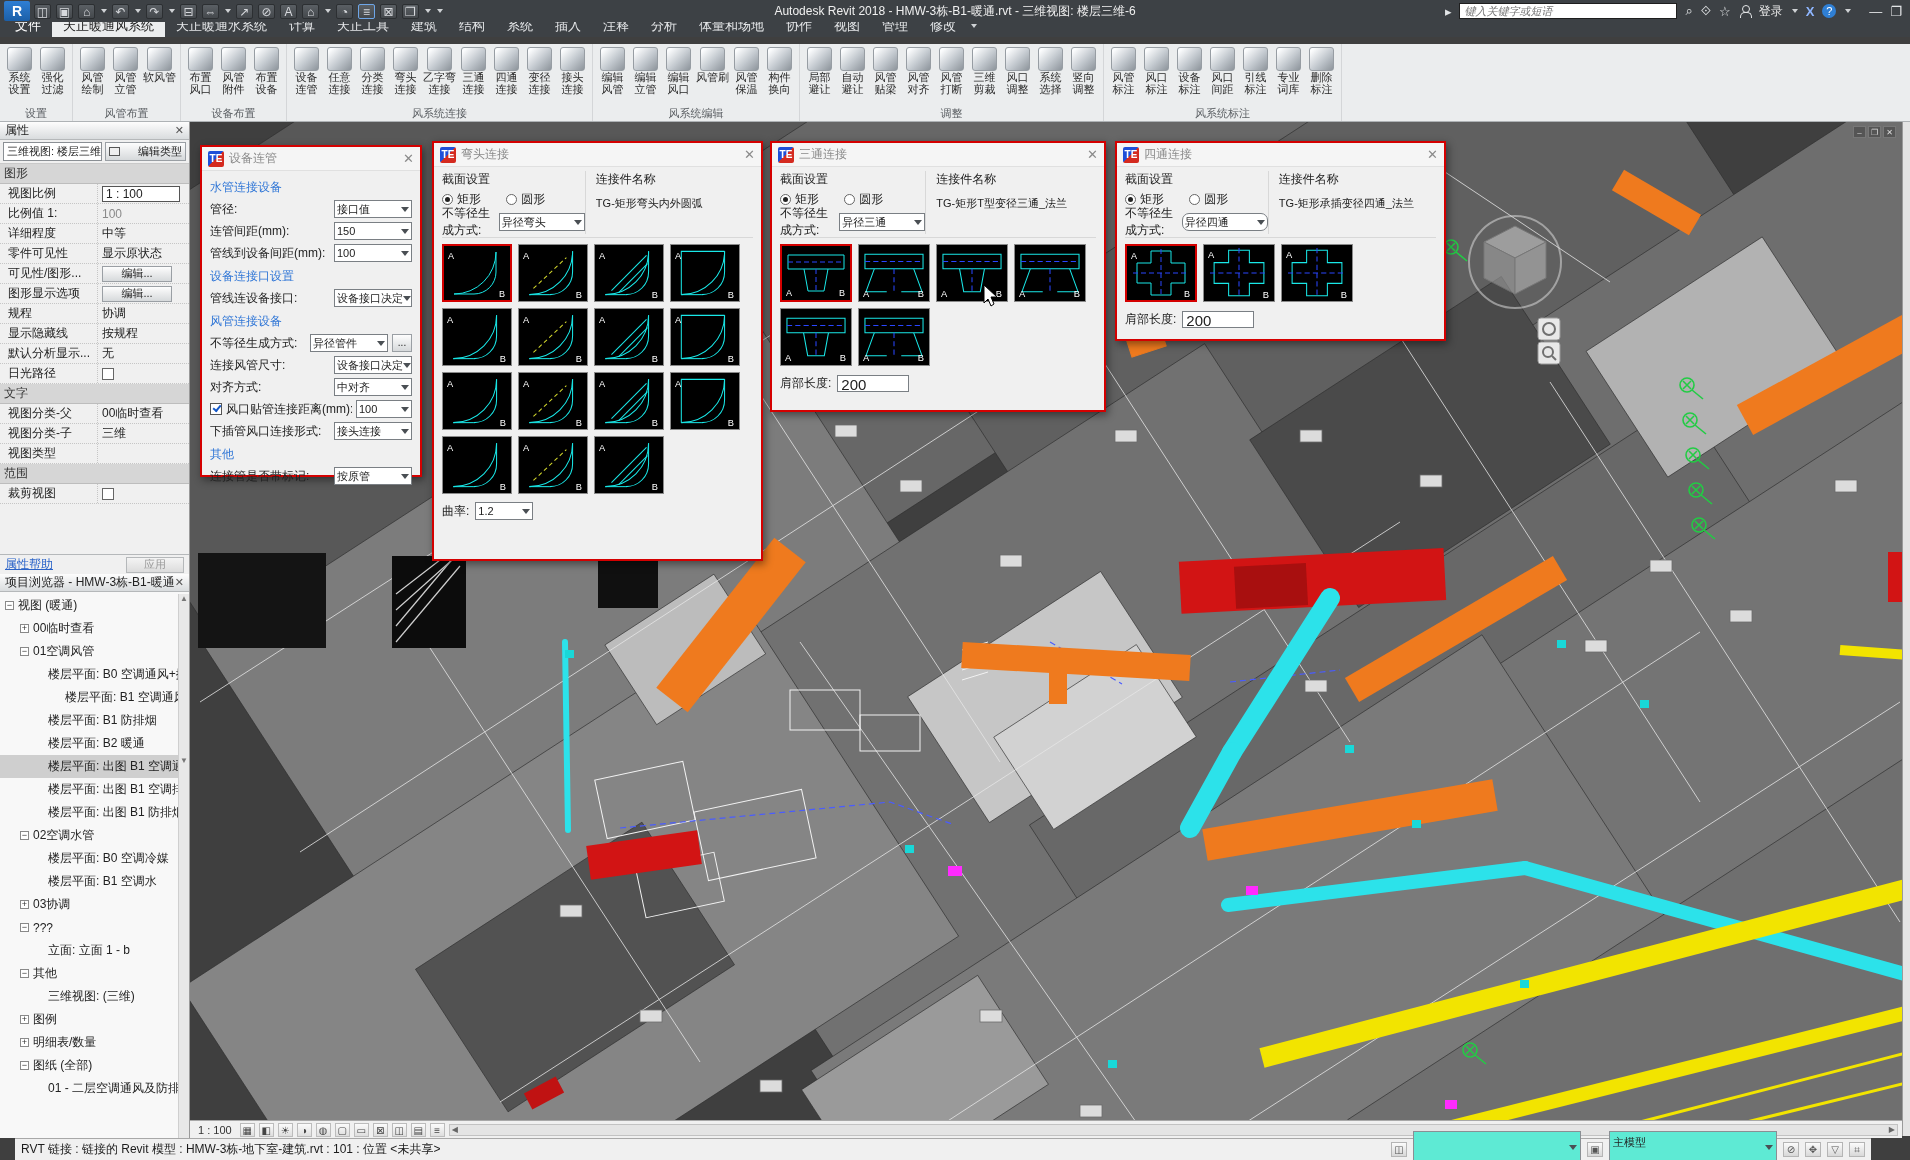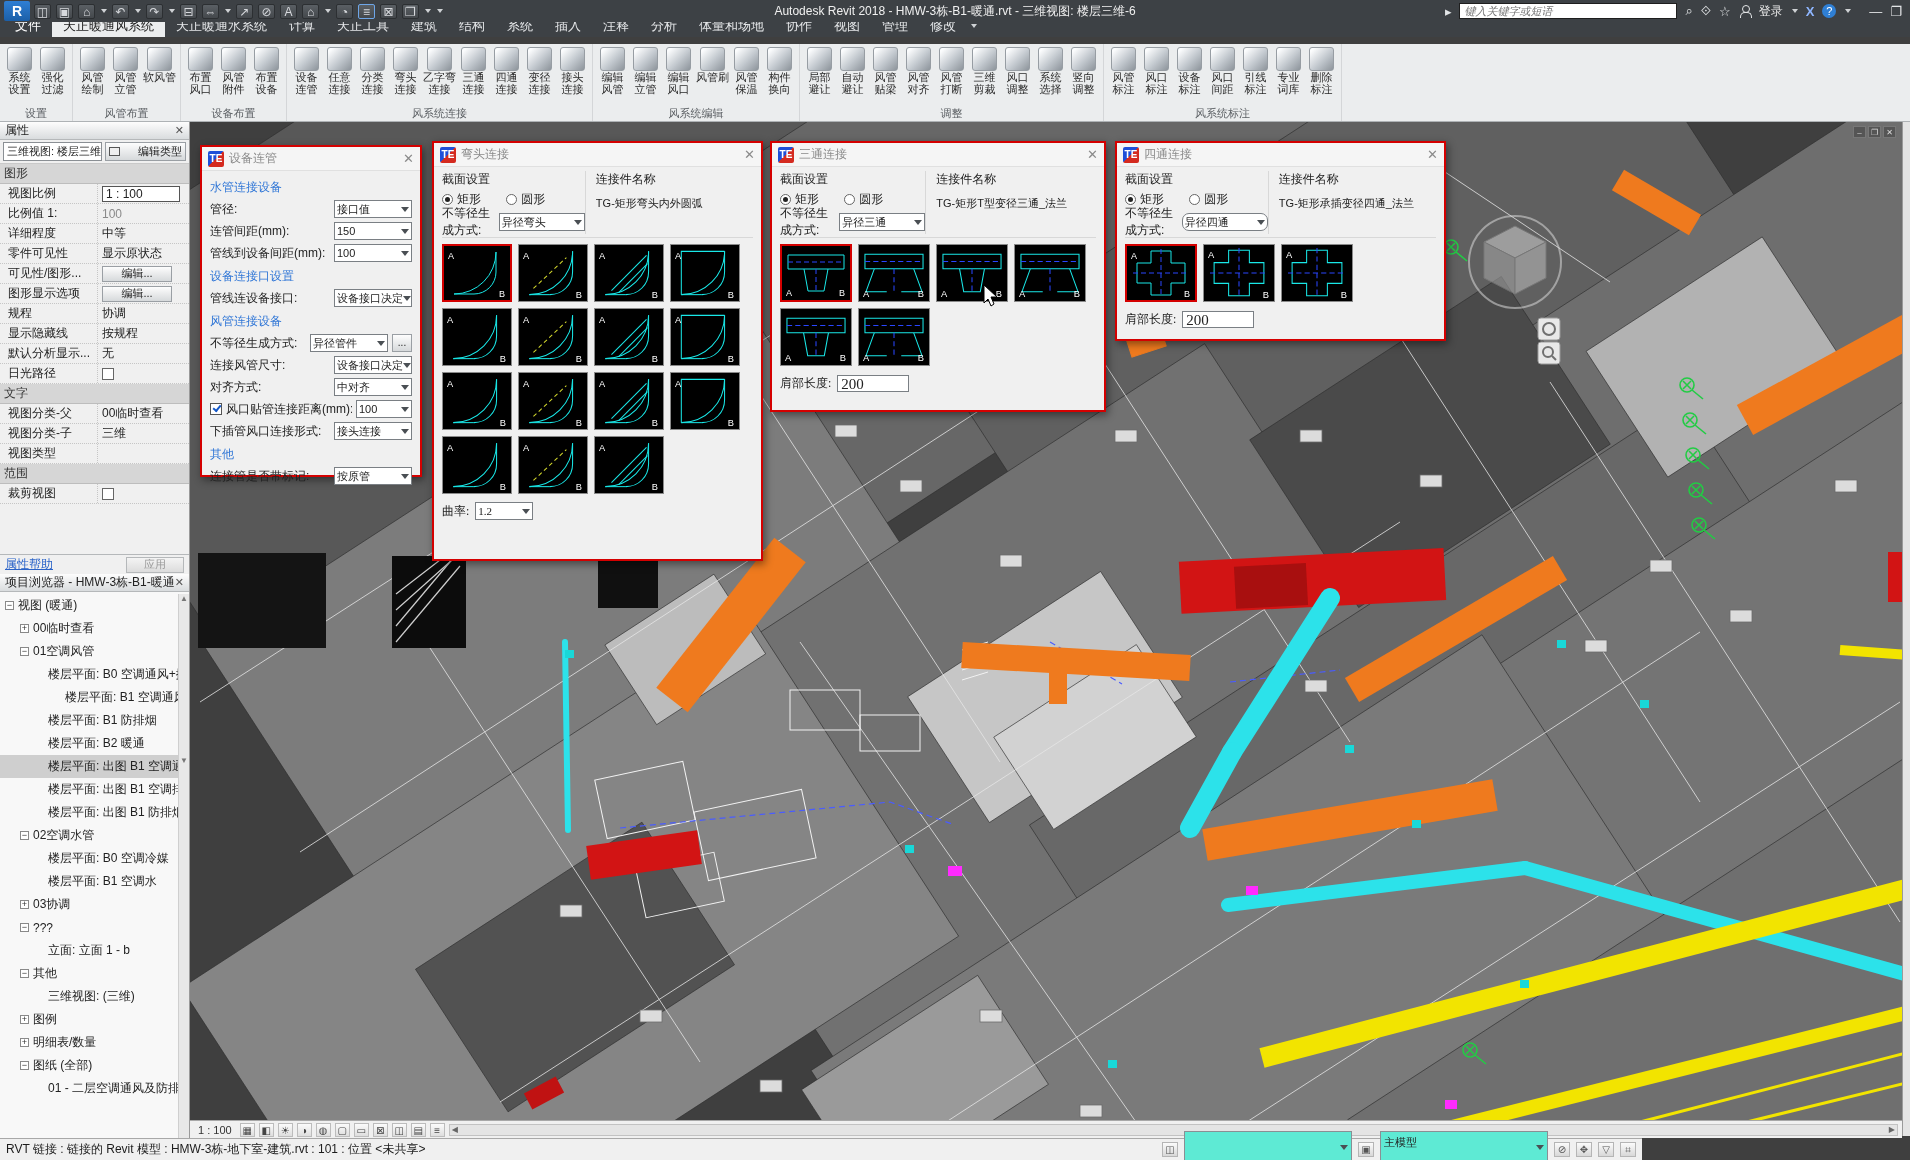--- a/index.html
+++ b/index.html
@@ -93,27 +93,27 @@
   .grptitle{font-size:12px;color:#222;margin-bottom:3px;}
   .radio{display:inline-flex;align-items:center;gap:4px;margin-right:22px;font-size:12px;}
   .rdot{width:11px;height:11px;border:1px solid #666;border-radius:50%;background:#fff;position:relative;}
   .rdot.on::after{content:"";position:absolute;left:2px;top:2px;width:5px;height:5px;border-radius:50%;background:#222;}
   .cname{font-size:11px;color:#222;margin-top:8px;white-space:nowrap;overflow:hidden;}
   .genrow{display:flex;align-items:center;gap:6px;height:24px;margin-top:2px;}
   .tilewrap{border-top:1px solid #d8d8d8;margin-top:3px;padding-top:6px;display:flex;flex-wrap:wrap;gap:6px;}
   .tile{width:70px;height:58px;background:#000;border:1px solid #8a8a8a;position:relative;}
   .tile.sel{border:2px solid #d40000;}
   .tile svg{width:100%;height:100%;}
-  .dfoot{display:flex;align-items:center;gap:6px;height:26px;margin-top:4px;font-family:Liberation Serif, serif;}
+  .dfoot{display:flex;align-items:center;gap:6px;height:26px;margin-top:4px;}
   .dinput{width:72px;height:17px;background:#fff;border:1px solid #7a7f84;font-size:15px;display:flex;align-items:flex-start;padding:0 3px;}
   
   .viewbar{position:absolute;left:190px;bottom:22px;width:1712px;height:18px;background:#f0f0f0;border-top:1px solid #a8a8a8;display:flex;align-items:center;z-index:15;font-size:11px;color:#333;gap:4px;padding:0 4px;}
   .vbico{width:15px;height:14px;font-size:10px;line-height:14px;text-align:center;color:#444;background:linear-gradient(180deg,#fbfbfb,#dedede);border:1px solid #bcbcbc;}
   .hsb{flex:1;height:12px;background:#e4e4e4;border:1px solid #c2c2c2;display:flex;align-items:center;font-size:8px;color:#666;}
-  .statusbar{position:absolute;left:0;bottom:0;width:1642px;height:22px;background:#f0f0f0;border-top:1px solid #a8a8a8;display:flex;align-items:center;font-size:12px;color:#1c1c1c;padding:0 6px;gap:6px;z-index:41;margin-top:20px;}
+  .statusbar{position:absolute;left:15px;bottom:0;width:1856px;height:22px;background:#f0f0f0;border-top:1px solid #a8a8a8;display:flex;align-items:center;font-size:12px;color:#1c1c1c;padding:0 6px;gap:6px;z-index:41;margin-top:20px;}
   .sb-combo{width:168px;height:17px;background:#5eead4;border:1px solid #8a8f94;font-size:11px;display:flex;align-items:flex-end;padding:18px 3px;color:#222;}
   .sbico{width:16px;height:15px;background:linear-gradient(180deg,#fbfbfb,#d8d8d8);border:1px solid #b5b5b5;font-size:10px;line-height:14px;text-align:center;color:#555;}
   .cursor{position:absolute;z-index:50;pointer-events:none;}
 </style>
 </head>
 <body>
 
 <div class="titlebar">
   <div class="rlogo">R</div>
   <div class="qat">

